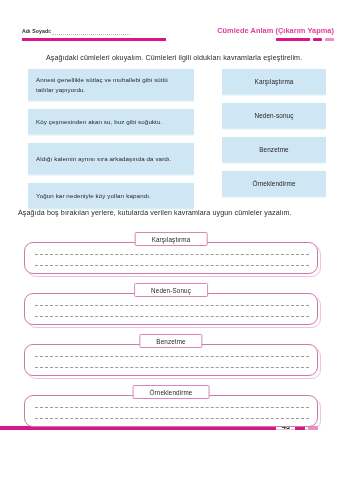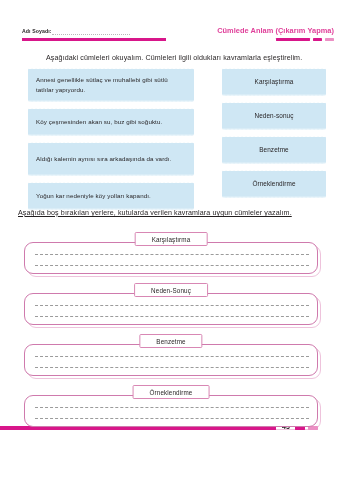--- a/index.html
+++ b/index.html
@@ -67,21 +67,21 @@
 
   
   .instr {
     position: absolute;
     font-size: 7.1px;
     color: #231f20;
     letter-spacing: .12px;
     line-height: 1.55;
   }
   #instr-1 { left: 18px; top: 53px; width: 312px; margin-left: 28px; }
-  #instr-2 { left: 18px; top: 208px; width: 308px; text-decoration: underline; }
+  #instr-2 { left: 18px; top: 208px; width: 308px; }
 
   
   .match-area { position: absolute; left: 0; top: 68px; width: 342px; height: 128px; }
   .sent-col { position: absolute; left: 28px; top: 0; width: 166px; }
   .conc-col { position: absolute; left: 222px; top: 0; width: 104px; }
 
   .bubble {
     position: relative;
     background: #cfe7f4;
     margin-bottom: 6px;

